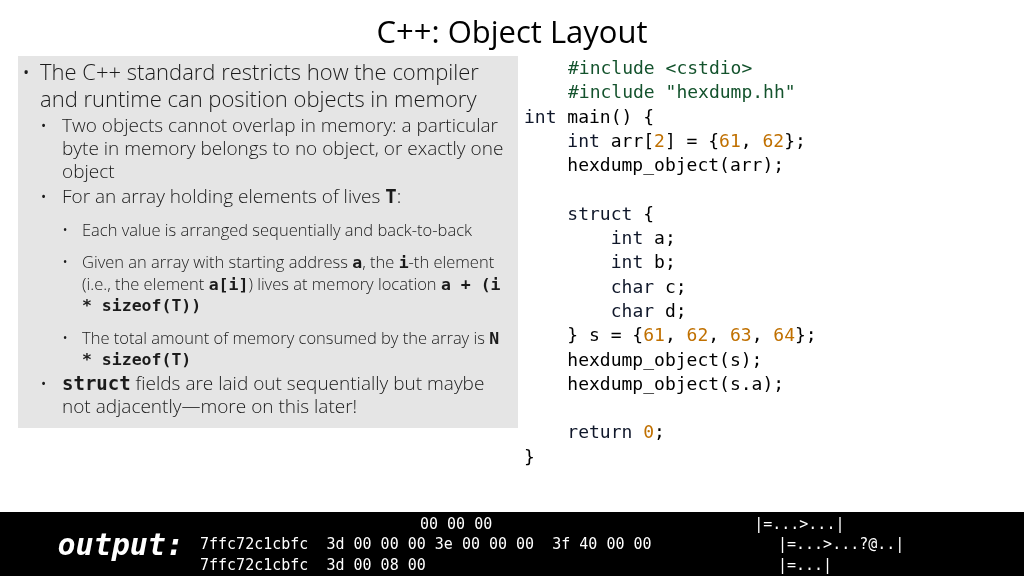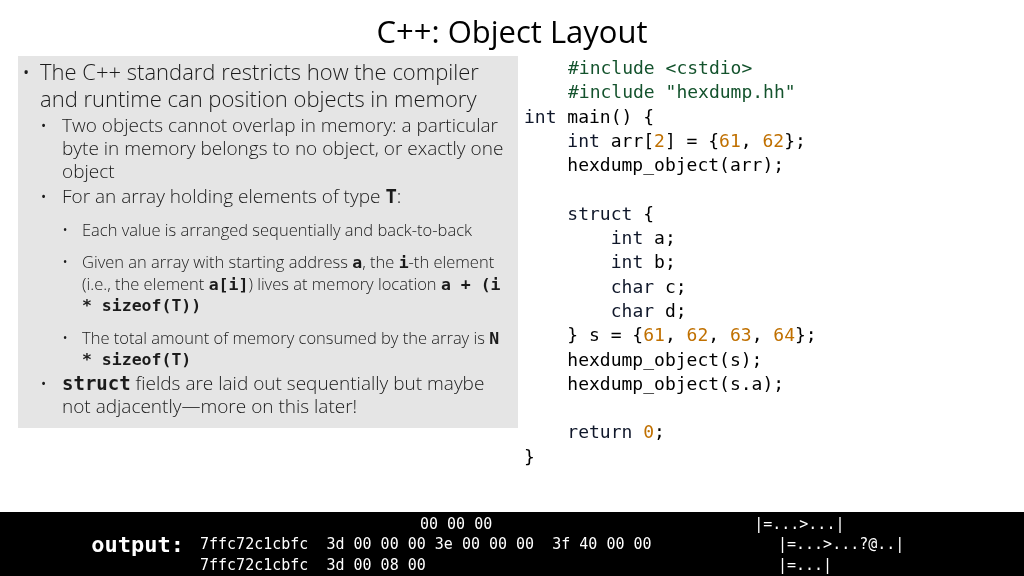--- a/index.html
+++ b/index.html
@@ -75,23 +75,24 @@
     font-size: 15px;
     display: flex;
     flex-direction: row;
   }
   .terminal .label {
     width: 200px;
     display: flex;
     align-items: center;
     justify-content: flex-end;
     padding-right: 16px;
-    font-size: 22px;
+    font-size: 30px;
     font-weight: 600;
     font-family: Consolas, monospace;
+    font-style: italic;
   }
   .terminal pre {
     margin: 0;
     white-space: pre;
     line-height: 1.35;
     padding-top: 2px;
   }
 </style>
 </head>
 <body>
@@ -100,21 +101,21 @@
 
 <div class="columns">
 
   <div class="left">
     <ul>
       <li>
         <span>The C++ standard restricts how the compiler and runtime can position objects in memory</span>
         <ul>
           <li>Two objects cannot overlap in memory: a particular byte in memory belongs to no object, or exactly one object</li>
           <li>
-            <span>For an array holding elements of type </span><span class="code-inline">T</span><span>:</span>
+            <span>For an array holding elements of lives </span><span class="code-inline">T</span><span>:</span>
             <ul>
               <li>Each value is arranged sequentially and back-to-back</li>
               <li>
                 <span>Given an array with starting address </span><span class="code-inline">a</span><span>, the </span><span class="code-inline">i</span><span>-th element (i.e., the element </span><span class="code-inline">a[i]</span><span>) lives at memory location </span><span class="code-inline">a + (i * sizeof(T))</span>
               </li>
               <li>
                 <span>The total amount of memory consumed by the array is </span><span class="code-inline">N * sizeof(T)</span>
               </li>
             </ul>
           </li>

